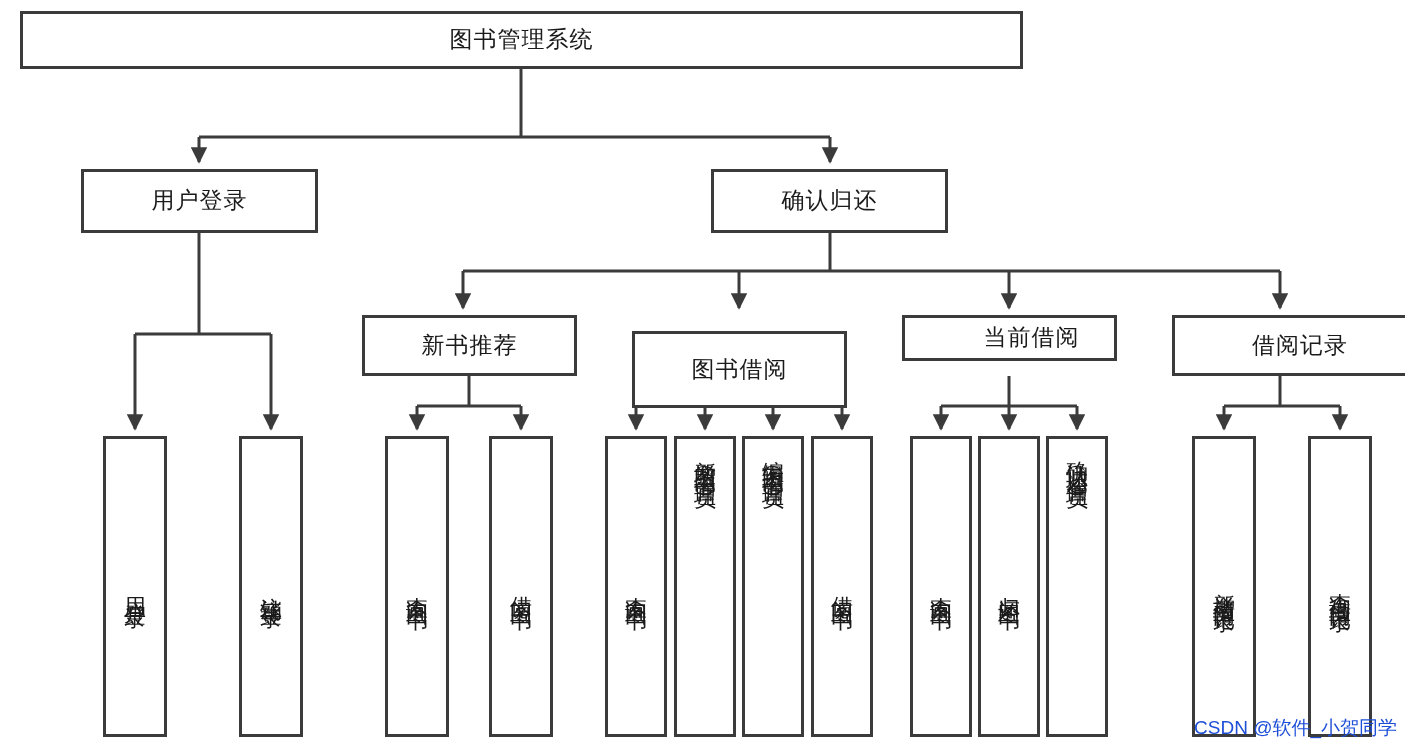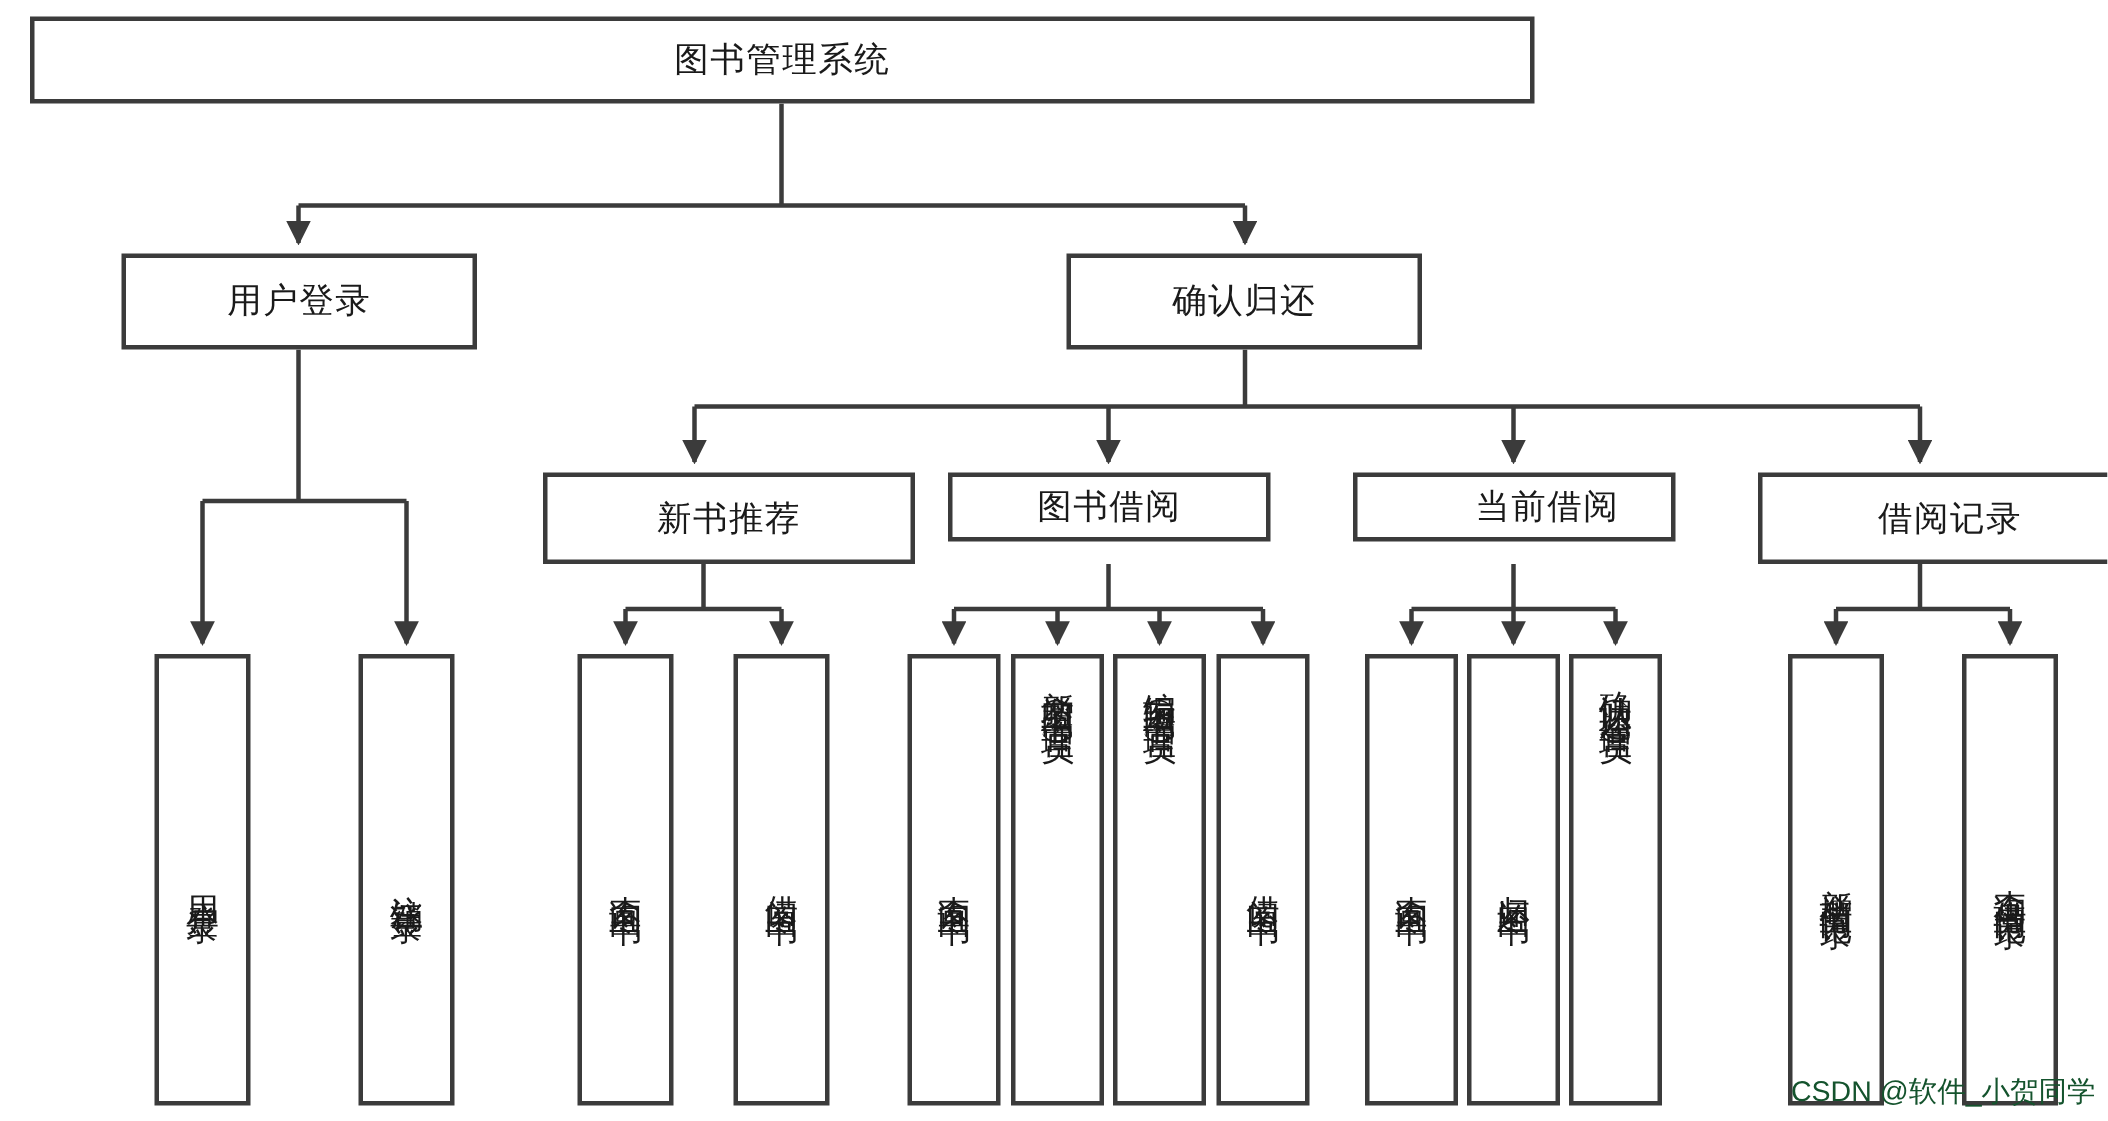--- a/index.html
+++ b/index.html
@@ -59,21 +59,21 @@
     align-items: flex-start;
   }
   .node-box.leaf.tall-text .node-label {
     padding-top: 4px;
   }
   #watermark {
     position: absolute;
     right: 8px;
     bottom: 6px;
     font-size: 19px;
-    color: #14532d;
+    color: #1d4ed8;
     white-space: nowrap;
     user-select: none;
   }
 </style>
 </head>
 <body>
 
 <div id="canvas">
 
   <svg id="diagram-svg" viewBox="0 0 1405 747" xmlns="http://www.w3.org/2000/svg">
@@ -131,25 +131,25 @@
   </div>
 
   <div class="node-box" style="left:81px; top:169px; width:237px; height:64px;">
     <span class="node-label">用户登录</span>
   </div>
 
   <div class="node-box" style="left:711px; top:169px; width:237px; height:64px;">
     <span class="node-label">确认归还</span>
   </div>
 
-  <div class="node-box" style="left:362px; top:315px; width:248px; height:61px;">
+  <div class="node-box" style="left:362px; top:315px; width:215px; height:61px;">
     <span class="node-label">新书推荐</span>
   </div>
 
-  <div class="node-box" style="left:632px; top:315px; width:215px; height:46px;">
+  <div class="node-box" style="left:632px; top:331px; width:215px; height:77px;">
     <span class="node-label">图书借阅</span>
   </div>
 
   <div class="node-box" style="left:902px; top:315px; width:215px; height:46px;padding-left:44px;">
     <span class="node-label">当前借阅</span>
   </div>
 
   <div class="node-box" style="left:1172px; top:315px; width:256px; height:61px;">
     <span class="node-label">借阅记录</span>
   </div>

